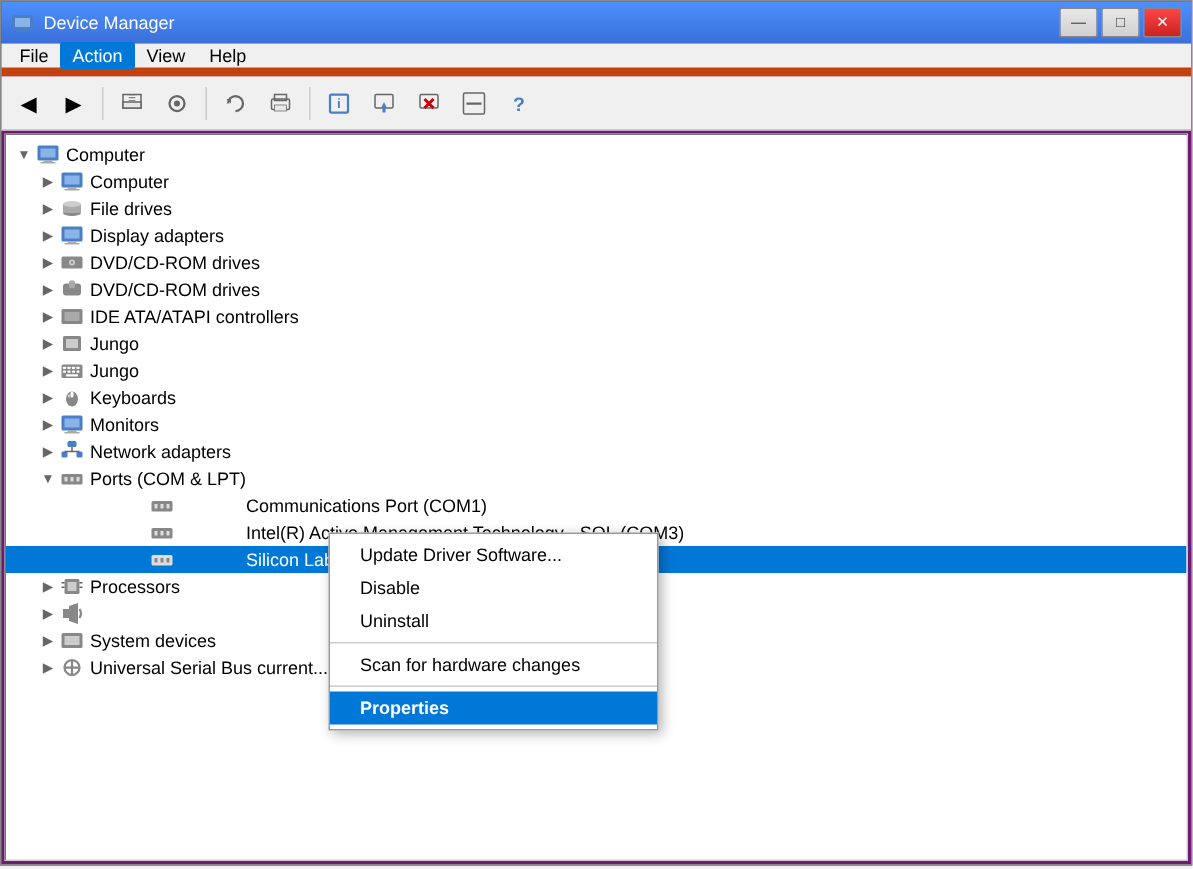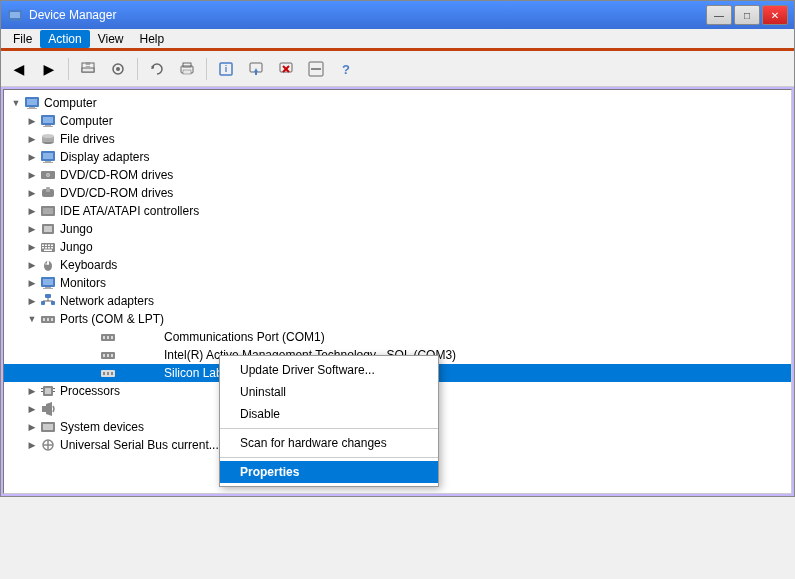--- a/index.html
+++ b/index.html
@@ -8,25 +8,25 @@
       font-size: 12px;
       background: #f0f0f0;
       width: 795px;
       height: 579px;
       overflow: hidden;
     }
 
     
     .window {
       width: 795px;
-      height: 497px;
+      height: 577px;
       border: 1px solid #888;
       display: flex;
       flex-direction: column;
-      background: #c4b5fd;
+      background: #701a75;
     }
 
     .title-bar {
       background: linear-gradient(to bottom, #4d90fe 0%, #3a6fd8 100%);
       height: 28px;
       display: flex;
       align-items: center;
       padding: 0 6px;
       color: white;
       font-size: 12px;
@@ -71,21 +71,21 @@
       color: white;
     }
 
     
     .menu-bar {
       background: #f0f0f0;
       height: 22px;
       display: flex;
       align-items: center;
       padding: 0 4px;
-      border-bottom: 3px solid #c2410c;
+      border-bottom: 6px solid #c2410c;
       flex-shrink: 0;
     }
 
     .menu-item {
       padding: 2px 8px;
       cursor: pointer;
       font-size: 12px;
       color: #000;
       border-radius: 2px;
     }
@@ -593,24 +593,24 @@
           <span>Universal Serial Bus current...</span>
         </div>
 
       </div>
 
       <div class="context-menu">
         <div class="context-menu-item">
           <span>Update Driver Software...</span>
         </div>
         <div class="context-menu-item">
+          <span>Disable</span>
+        </div>
+        <div class="context-menu-item">
           <span>Uninstall</span>
-        </div>
-        <div class="context-menu-item">
-          <span>Disable</span>
         </div>
         <div class="context-menu-separator"></div>
         <div class="context-menu-item">
           <span>Scan for hardware changes</span>
         </div>
         <div class="context-menu-separator"></div>
         <div class="context-menu-item bold active">
           <span>Properties</span>
         </div>
       </div>

